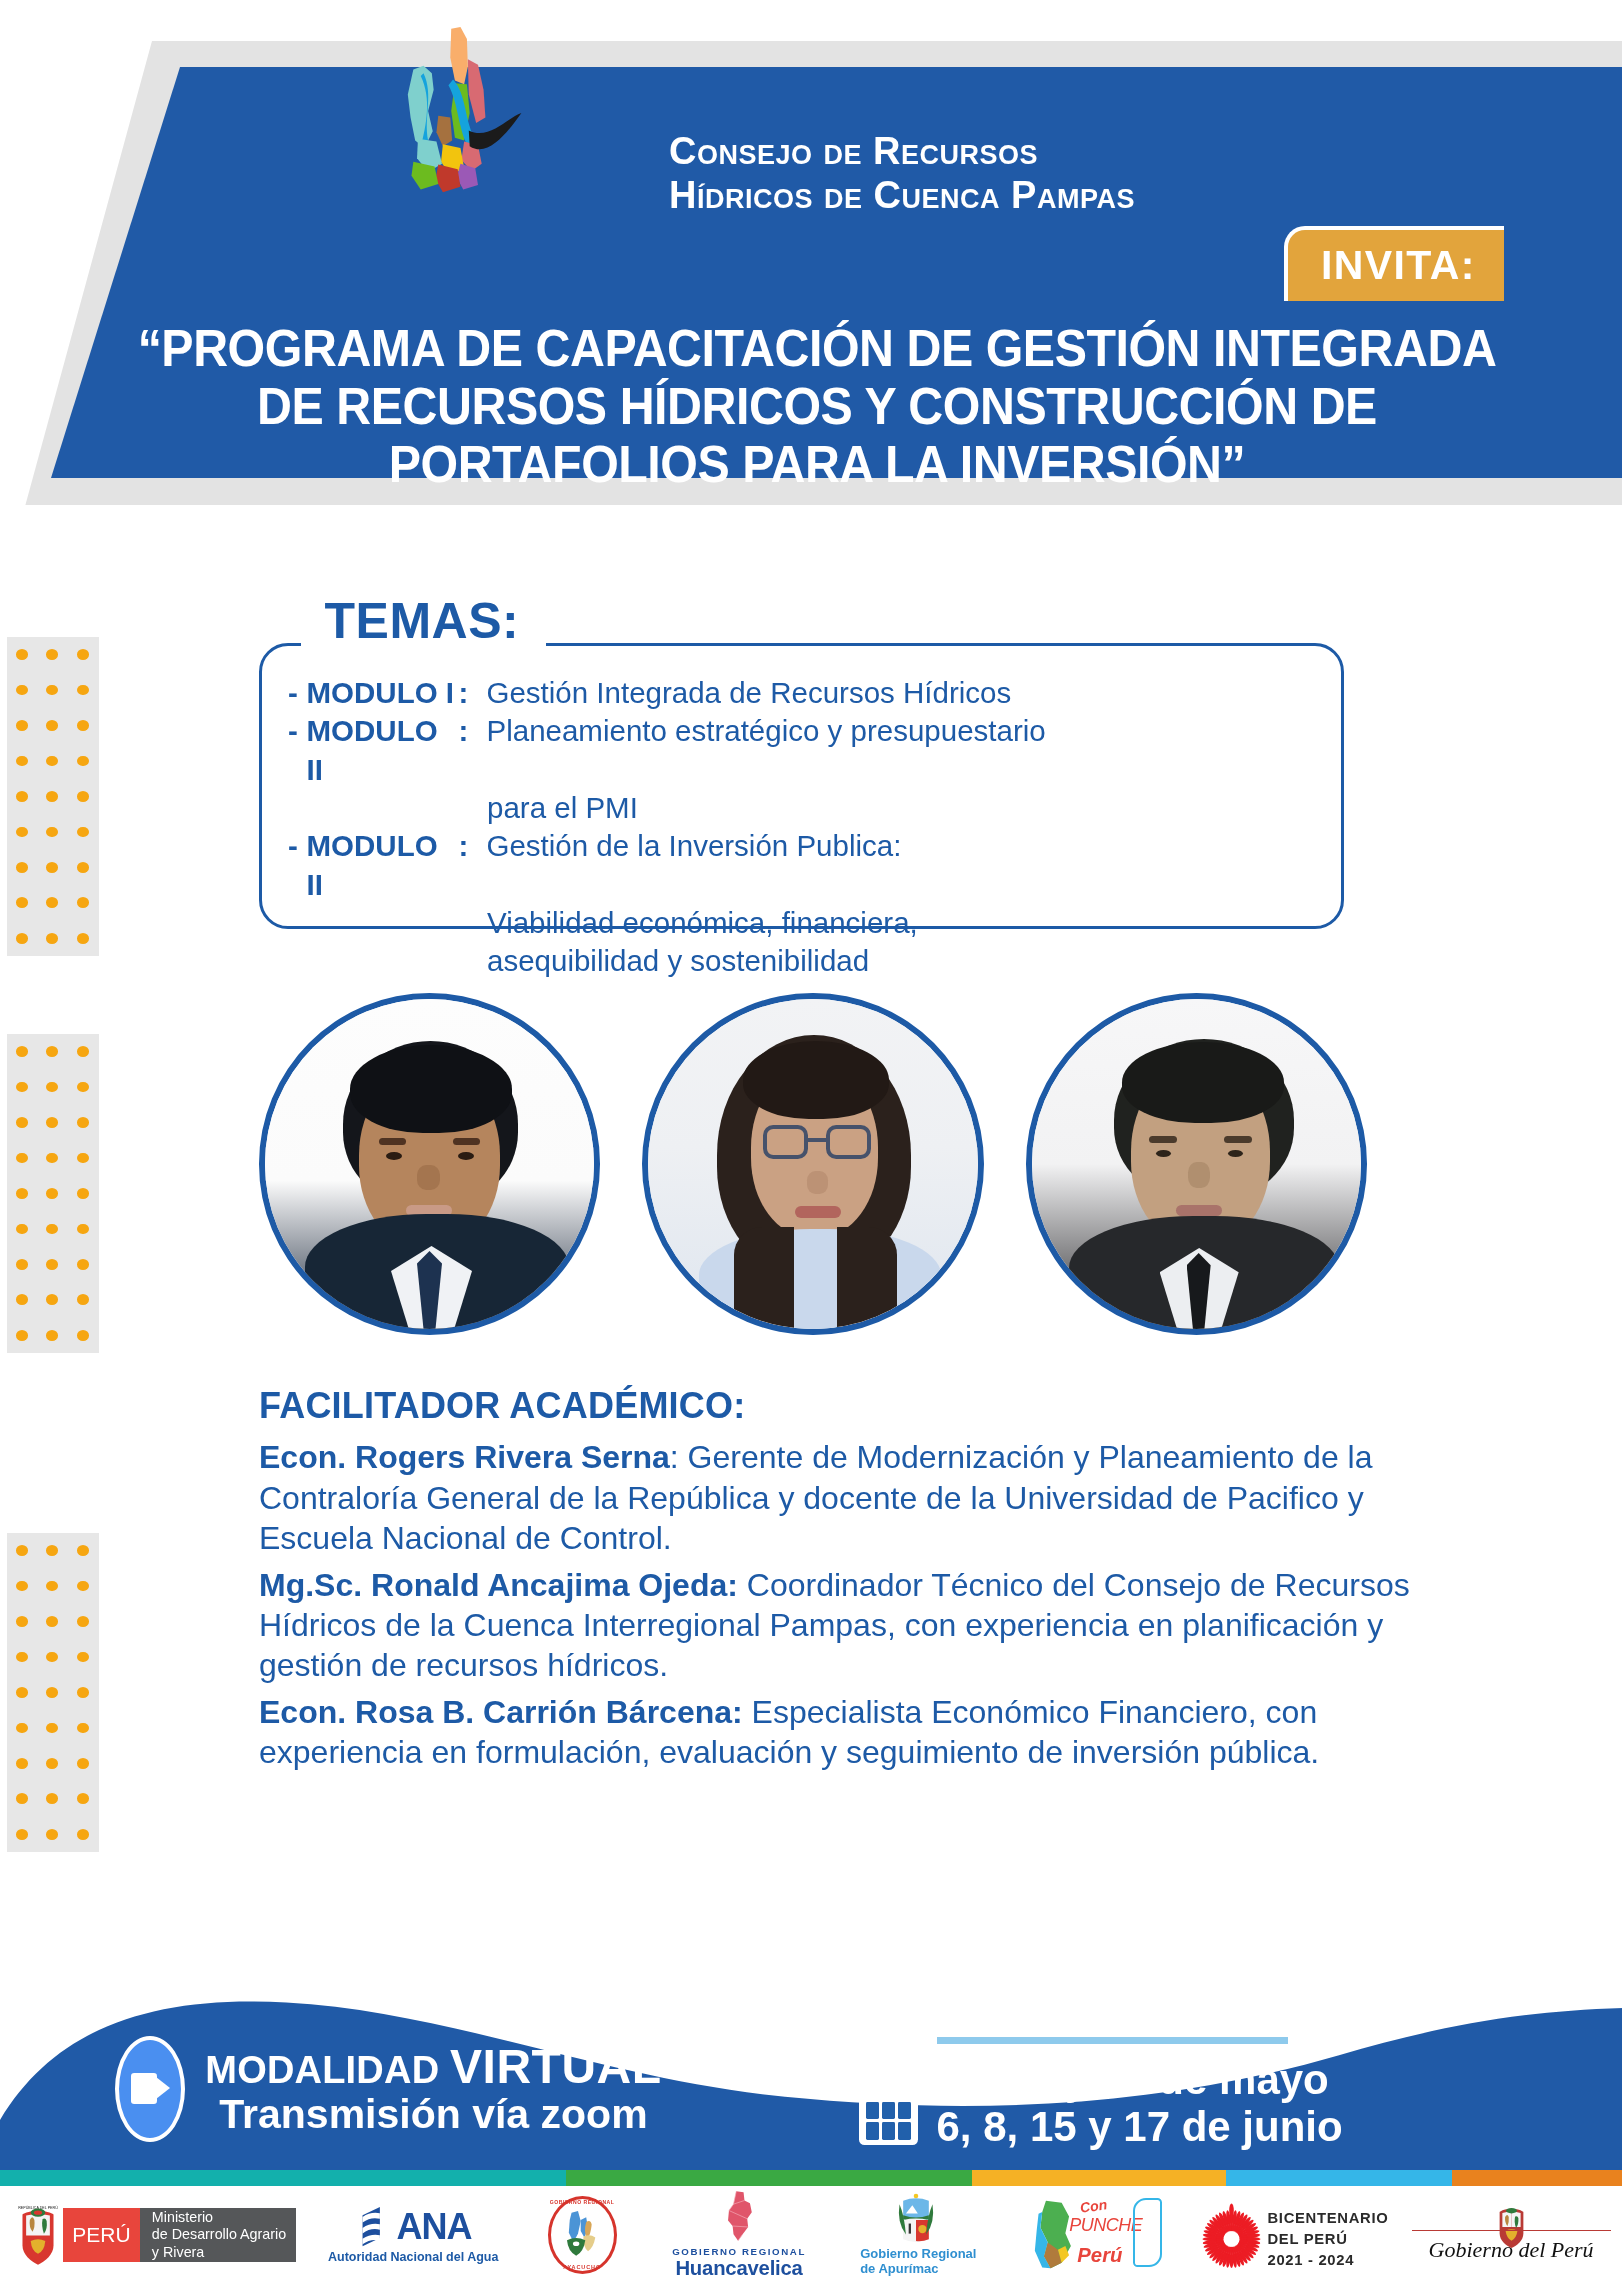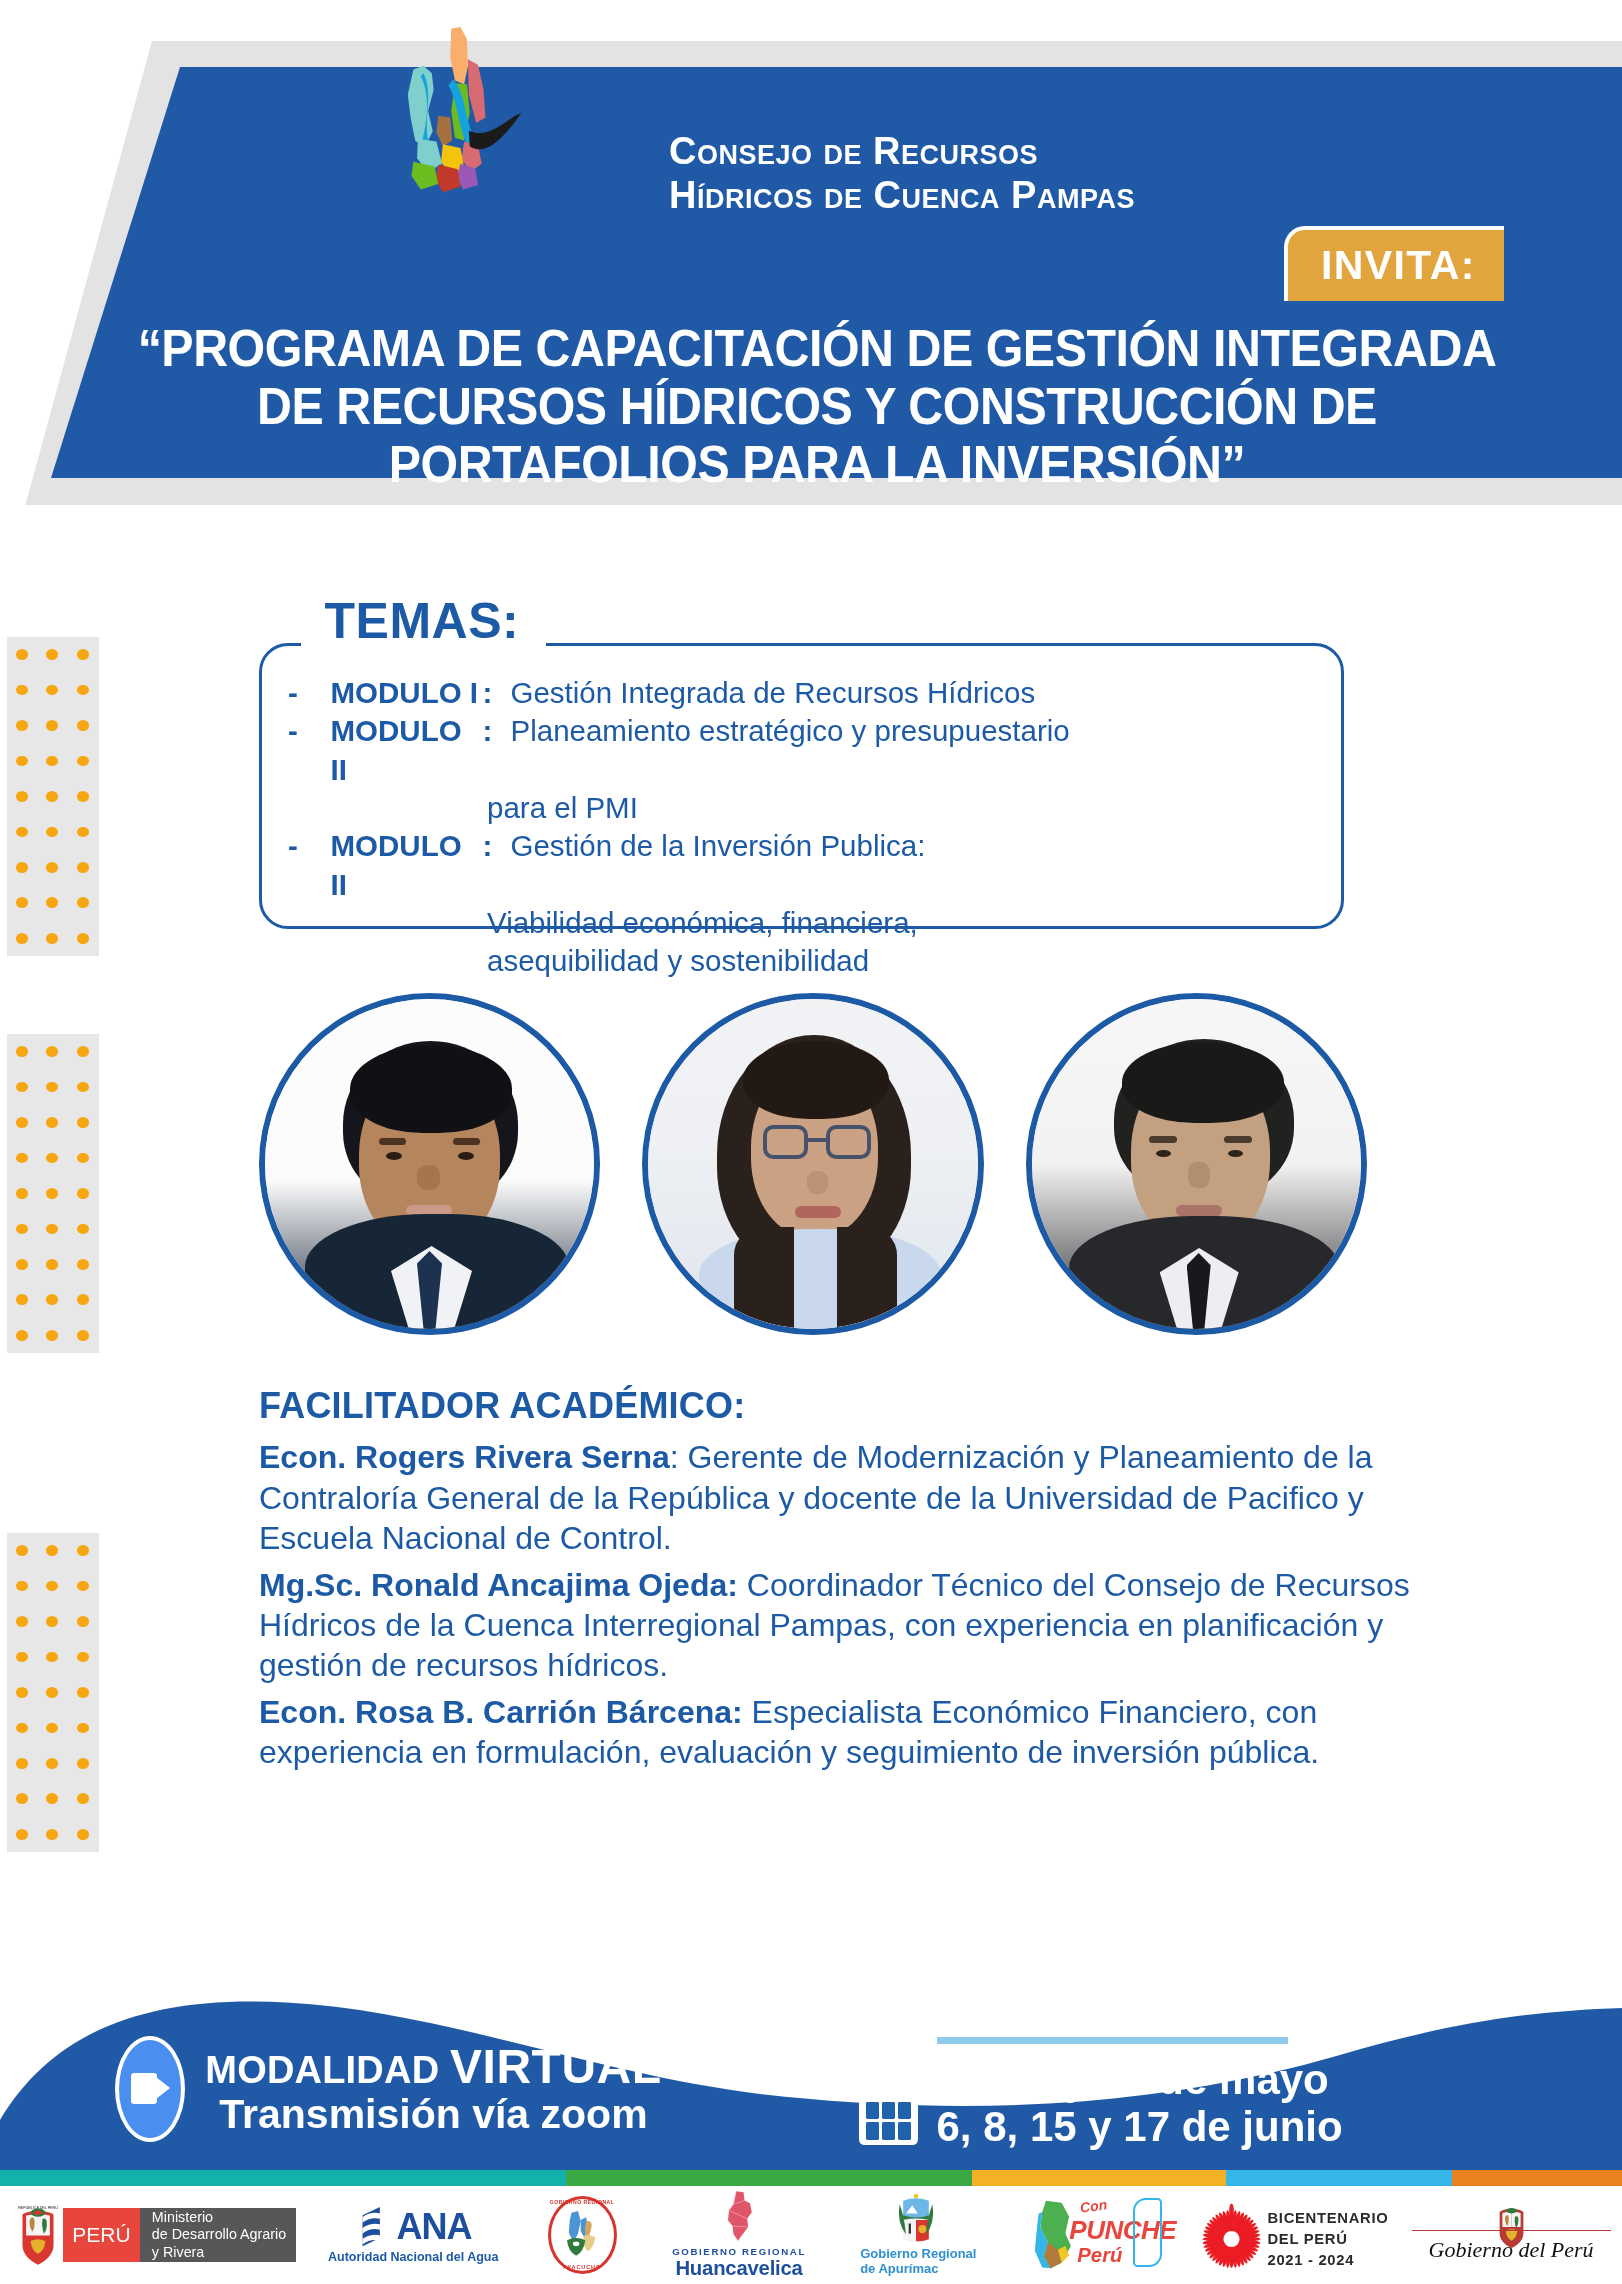--- a/index.html
+++ b/index.html
@@ -99,21 +99,21 @@
     background:#ffffff; z-index:2;
   }
   #temas-list {
     position:absolute; left:29px; top:78px; width:1034px;
     color:#1d5aa6;
     font-size:29.5px;
     line-height:1.30;
   }
   .tema-row { display:flex; align-items:flex-start; }
   .tema-dash { width:18.5px; font-weight:bold; flex:0 0 18.5px; }
-  .tema-mod  { width:152px; font-weight:bold; flex:0 0 152px;margin-left:24px; }
+  .tema-mod  { width:152px; font-weight:bold; flex:0 0 152px; }
   .tema-colon{ width:28px;  font-weight:bold; flex:0 0 28px; }
   .tema-desc { flex:1 1 auto; }
   .tema-cont { margin-left:199px; }
 
   
   #photos { position:absolute; left:259px; top:993px; width:1108px; height:351px; display:flex; gap:42px; }
   .photo-frame {
     width:342px; height:342px; border-radius:50%;
     border:6px solid #1d5aa6; overflow:hidden; position:relative;
     background:#f4f6f8;
@@ -215,21 +215,21 @@
   
   #logo-apur { text-align:center; }
   #ap-crest { width:44px; height:51px; margin:0 auto 1.8px; }
   #ap-t { color:#2f8fd0; font-size:13px; font-weight:bold; line-height:1.15; text-align:left; padding-left:3.7px; }
 
   
   #logo-punche { width:139px; height:88px; position:relative; }
   #pu-map { position:absolute; left:2.8px; top:6.5px; width:51px; height:74px; }
   #pu-t1 { position:absolute; left:51px; top:6.5px; color:#e8453c; font-size:14px; font-weight:bold;
            font-style:italic; transform:rotate(-8deg); }
-  #pu-t2 { position:absolute; left:40px; top:24px; color:#e8453c; font-size:26px; font-weight:bold;
+  #pu-t2 { position:absolute; left:40px; top:24px; color:#e8453c; font-size:18px; font-weight:normal;
            font-style:italic; letter-spacing:-0.5px; }
   #pu-t3 { position:absolute; left:48px; top:53px; color:#e8453c; font-size:20.3px; font-weight:bold;
            font-style:italic; }
   #pu-arm { position:absolute; left:104px; top:7.4px; width:29px; height:69px;
             border:2.3px solid #35b6e8; border-radius:13px 4.6px 13px 4.6px; }
 
   
   #logo-bicen { display:flex; align-items:center;margin-top:8px; }
   #bi-burst { width:59px; height:74px; position:relative; margin-right:6.5px; }
   #bi-txt { color:#2a2a2a; font-size:14.8px; font-weight:bold; letter-spacing:0.7px; line-height:1.42; }

